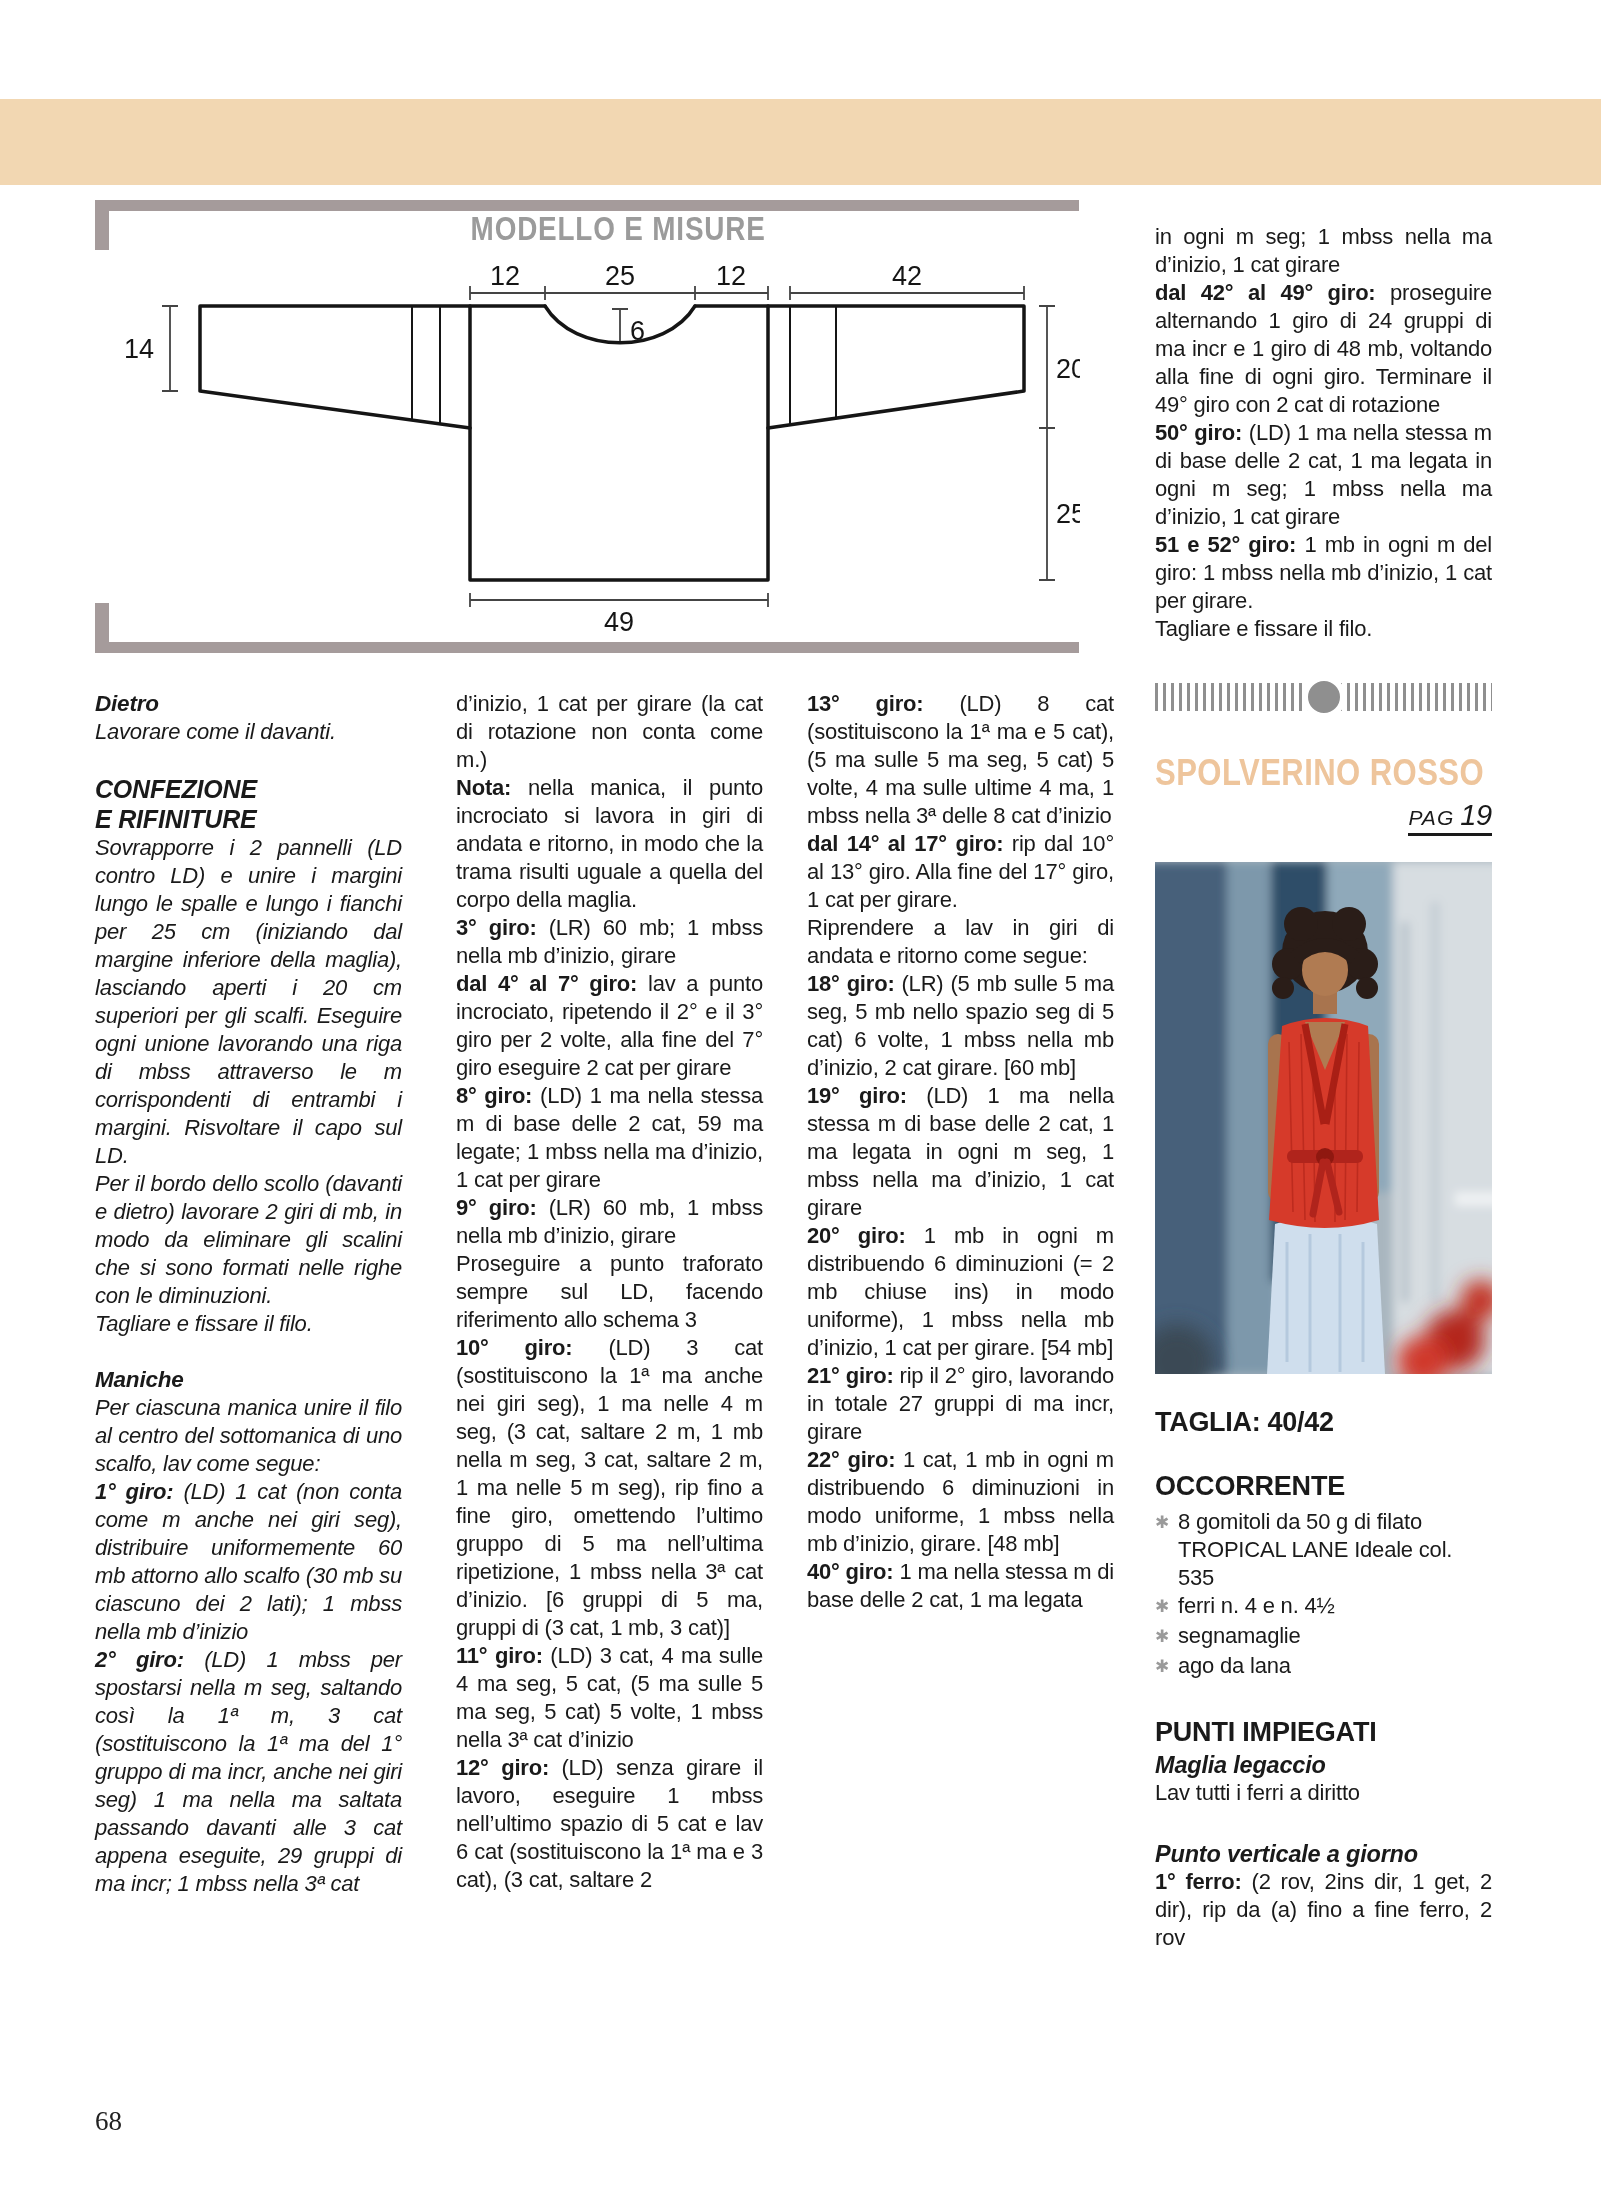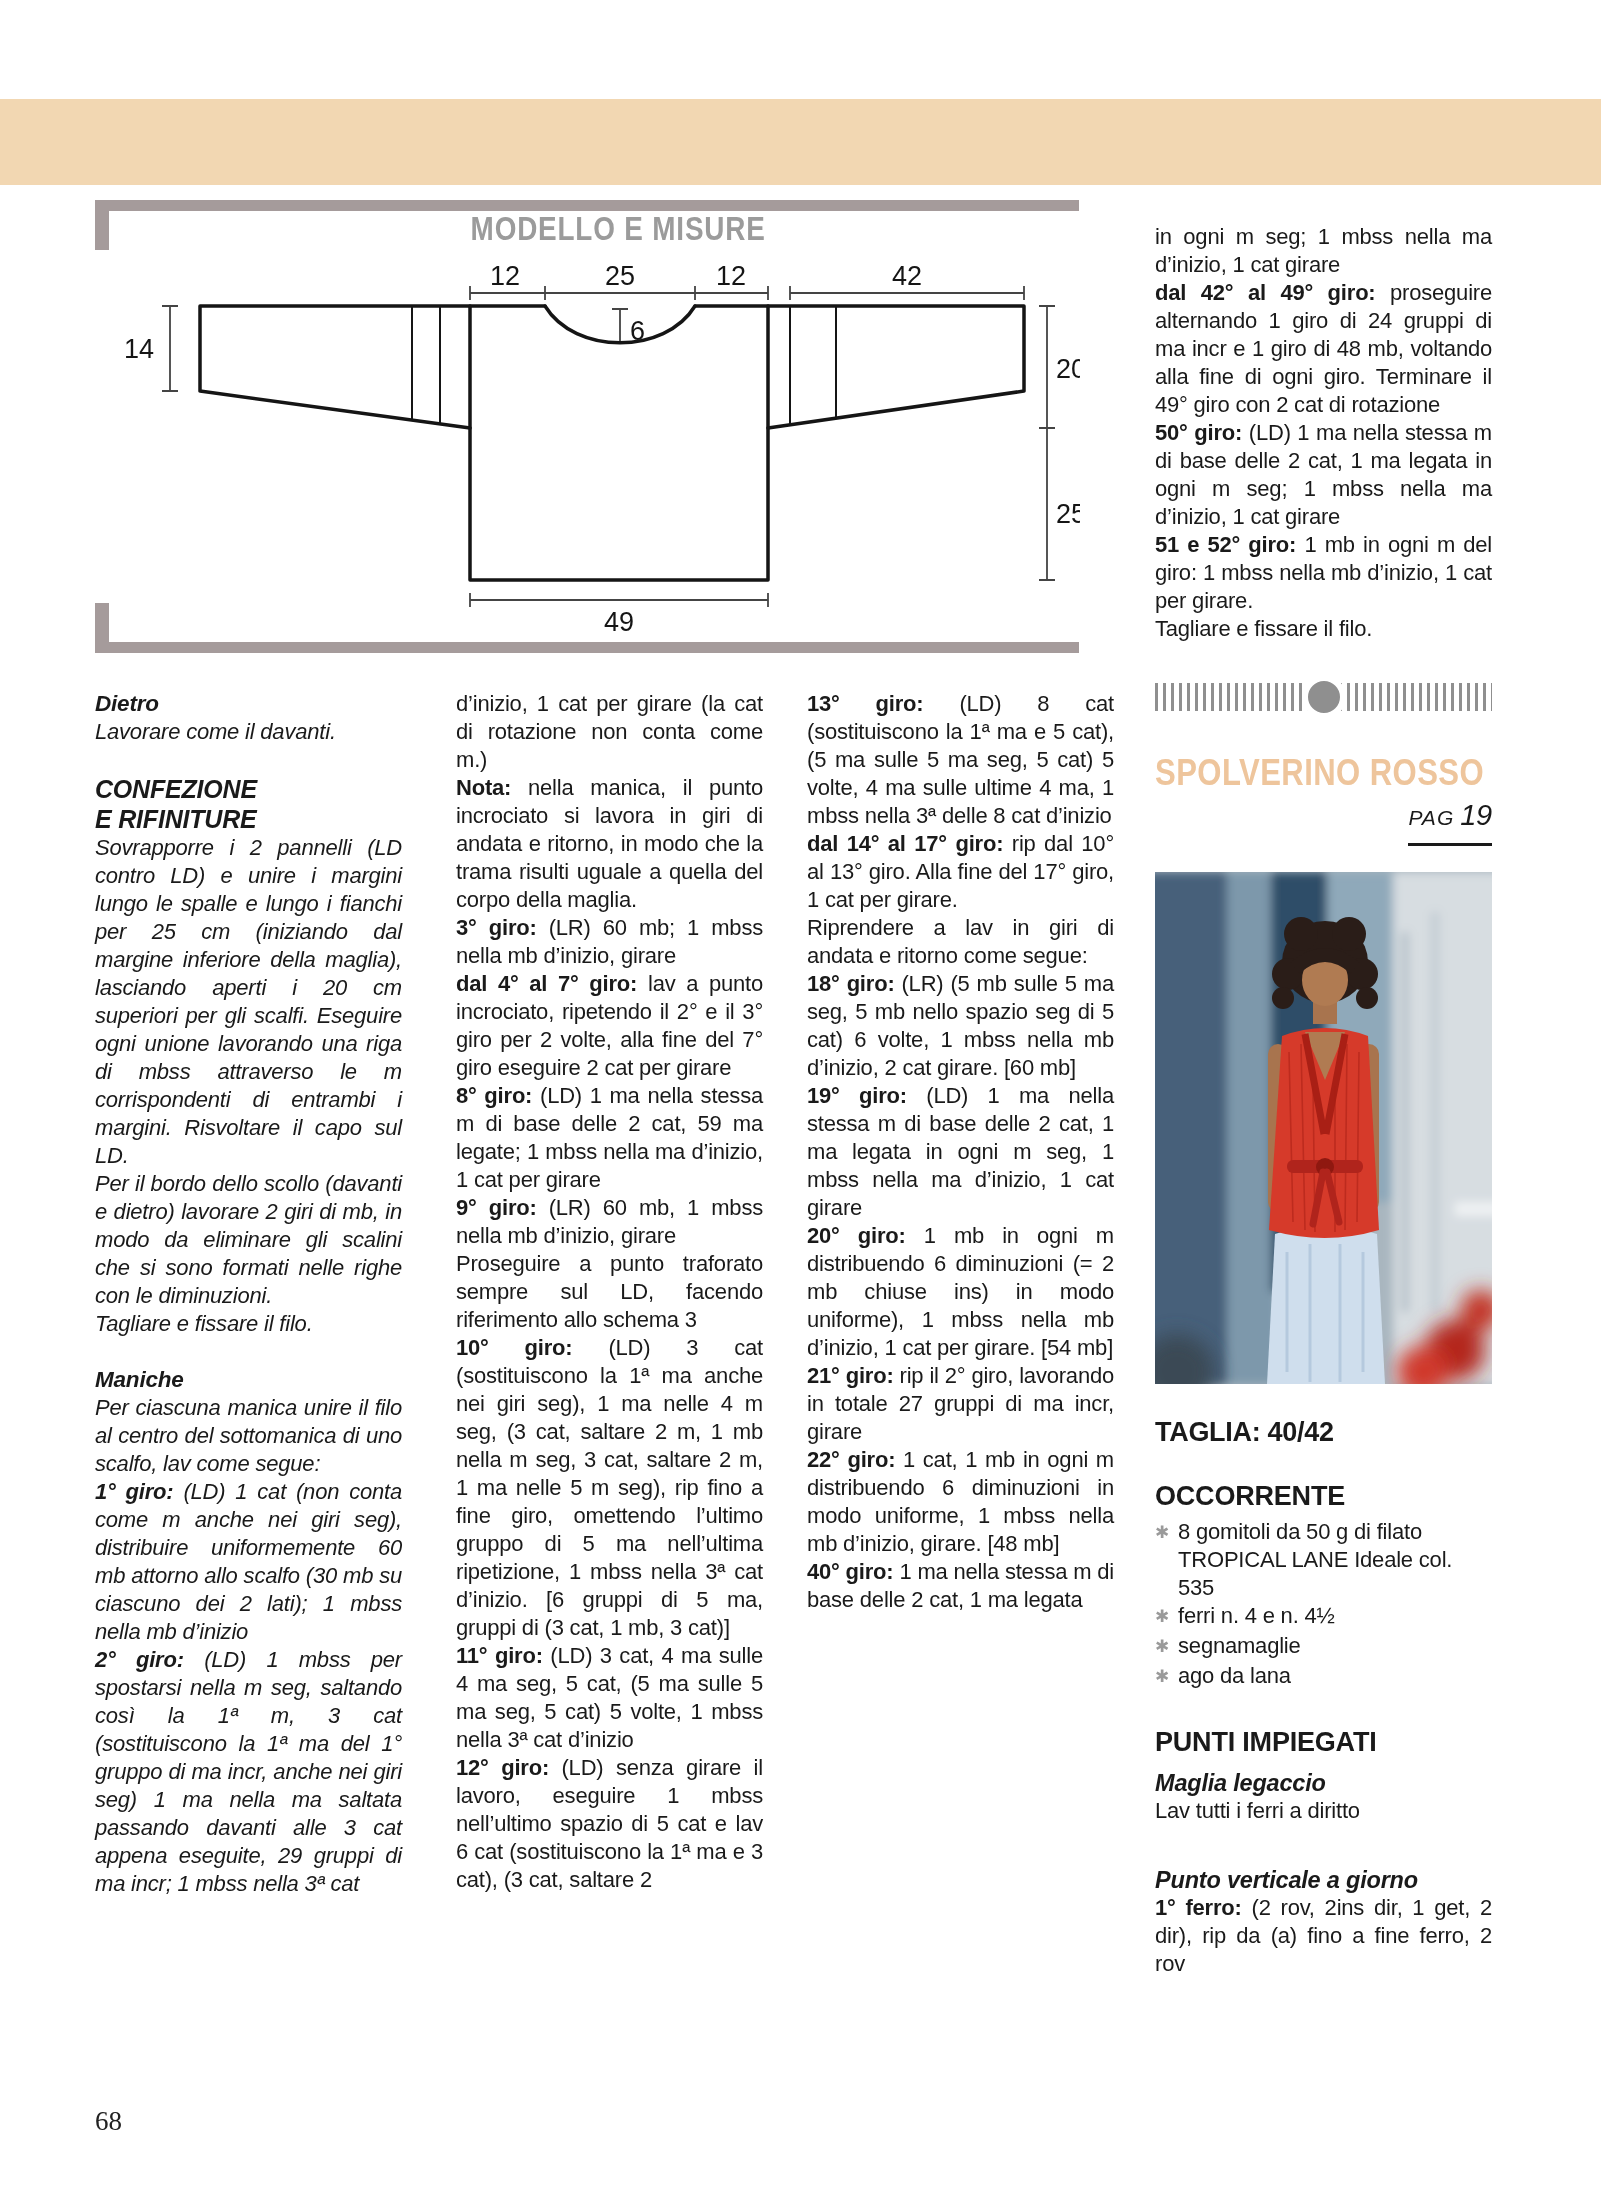--- a/index.html
+++ b/index.html
@@ -32,32 +32,32 @@
 
   
   .sidebar{position:absolute;left:1155px;top:223px;width:337px;font-size:22px;line-height:28px;letter-spacing:-0.2px;}
   .divider{margin-top:40px;position:relative;height:28px;
         background:repeating-linear-gradient(90deg,#8f8f8f 0 3px,transparent 3px 8px);}
   .divider-dot{position:absolute;left:50%;top:50%;width:32px;height:32px;transform:translate(-50%,-50%);
         background:#8f8f8f;border-radius:50%;border:6px solid #ffffff;box-sizing:content-box;}
   .sp-heading{margin-top:42px;font-size:37px;line-height:40px;font-weight:700;color:#eec59c;
         letter-spacing:.5px;white-space:nowrap;transform:scaleX(.84);transform-origin:left;}
   .pag{margin-top:8px;text-align:right;font-style:italic;}
-  .pag-inner{display:inline-block;border-bottom:3px solid #1a1a1a;padding-bottom:11px;}
+  .pag-inner{display:inline-block;border-bottom:3px solid #1a1a1a;padding-bottom:1px;}
   .pag-label{font-size:21px;letter-spacing:1px;}
   .pag-num{font-size:29px;}
   .photo{margin-top:26px;display:block;}
   .taglia{margin-top:34px;font-size:27px;font-weight:700;letter-spacing:-0.3px;}
   .occ-h{margin-top:36px;font-size:27px;font-weight:700;}
   .occ-list{margin:8px 0 0;padding:0;list-style:none;}
   .occ-item{display:flex;gap:9px;margin:0;}
   .occ-bullet{color:#9a9a9a;font-size:17px;line-height:30px;flex:0 0 13px;}
   .occ-text{flex:1;}
   .punti-h{margin-top:36px;font-size:27px;font-weight:700;}
-  .sub-it{font-weight:700;font-style:italic;font-size:23.5px;margin-top:13px;}
+  .sub-it{font-weight:700;font-style:italic;font-size:23.5px;margin-top:5px;}
 
   .pagenum{position:absolute;left:95px;top:2106px;font-family:"Liberation Serif",serif;font-size:27px;color:#222;}
 </style>
 </head>
 <body>
 
 <div class="page">
 
   <div class="band"></div>
 

